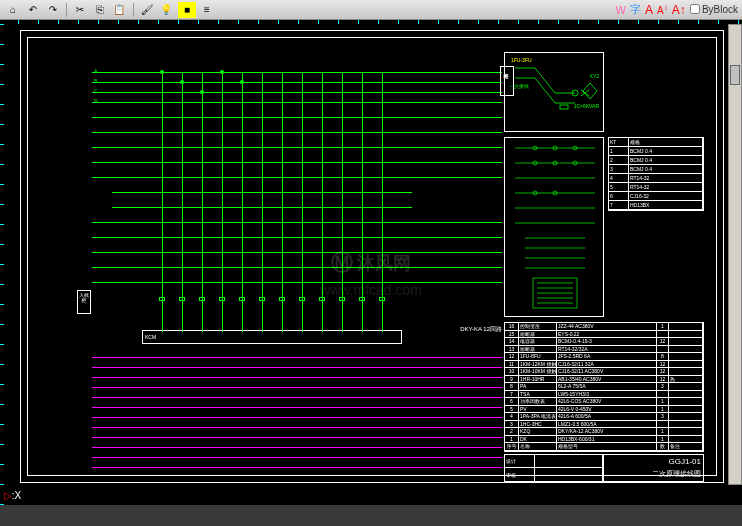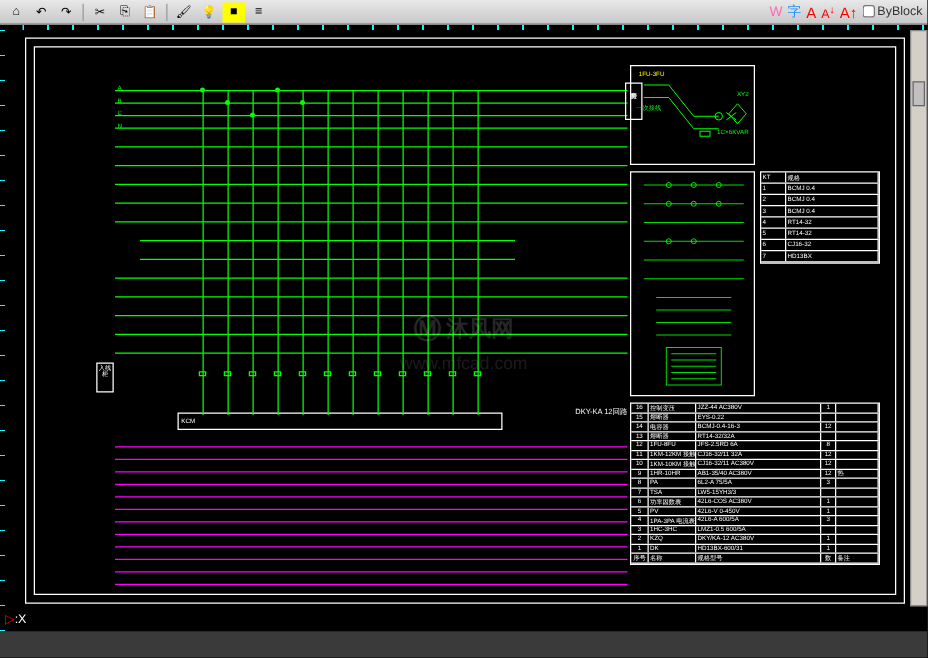--- a/index.html
+++ b/index.html
@@ -368,20 +368,34 @@
               <div class="table-row" style="height: 7.5px;">
                 <div class="table-cell tb-num">序号</div>
                 <div class="table-cell tb-name">名称</div>
                 <div class="table-cell tb-model">规格型号</div>
                 <div class="table-cell tb-qty">数</div>
                 <div class="table-cell tb-note">备注</div>
               </div>
             </div>
         </div>
 
+        <div class="title-block">
+          <div class="title-main">GGJ1-01</div>
+          <div class="title-sub">二次原理接线图</div>
+          <div style="position:absolute;left:0;top:0;bottom:0;width:50%;border-right:1px solid #fff;">
+            <div style="height:50%;border-bottom:1px solid #fff;display:flex;">
+              <div class="table-cell" style="width:30px;font-size:5px;">设计</div>
+              <div class="table-cell" style="flex:1;"></div>
+            </div>
+            <div style="height:50%;display:flex;">
+              <div class="table-cell" style="width:30px;font-size:5px;">审核</div>
+              <div class="table-cell" style="flex:1;"></div>
+            </div>
+          </div>
+        </div>
       </div>
 
     </div>
   </div>
 
   <div class="watermark">
     <span style="font-size:22px;">Ⓜ</span>
       <span>沐风网</span>
   </div>
   <div class="watermark-sub">www.mfcad.com</div>

